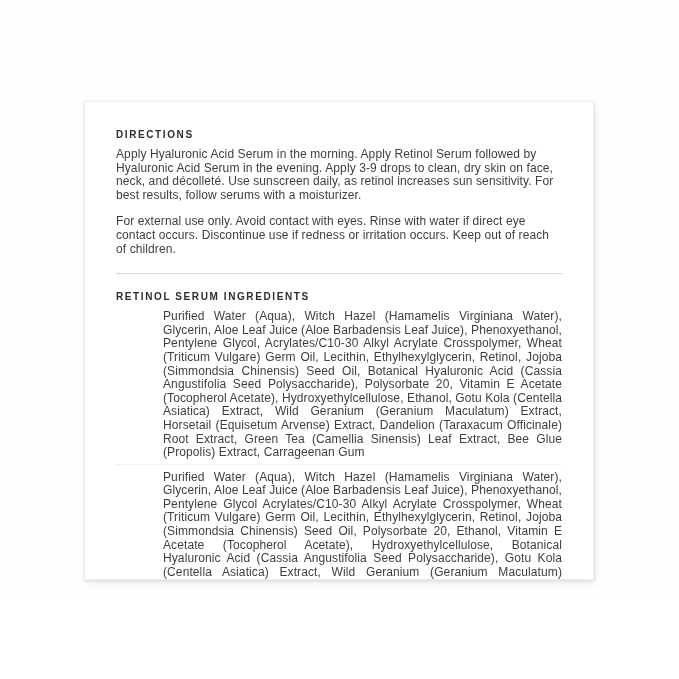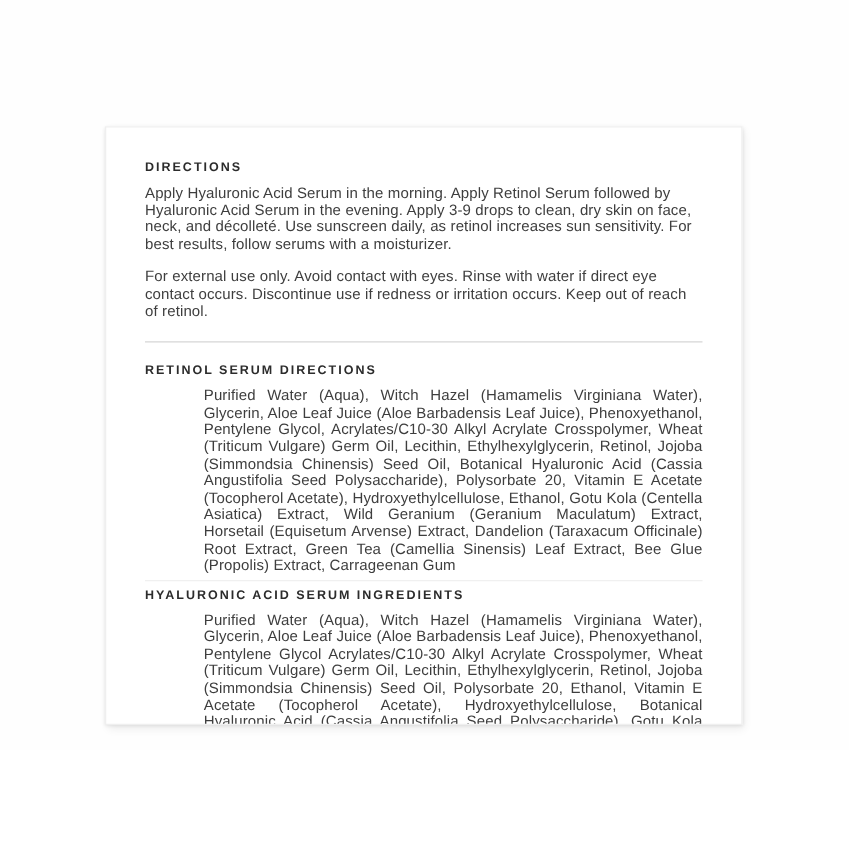--- a/index.html
+++ b/index.html
@@ -77,32 +77,31 @@
 </head>
 <body>
 
 <div class="stage">
 
   <div class="card">
 
     <section>
       <h3 class="sec-heading">DIRECTIONS</h3>
       <p class="body-text">Apply Hyaluronic Acid Serum in the morning. Apply Retinol Serum followed by Hyaluronic Acid Serum in the evening. Apply 3-9 drops to clean, dry skin on face, neck, and décolleté. Use sunscreen daily, as retinol increases sun sensitivity. For best results, follow serums with a moisturizer.</p>
-      <p class="body-text">For external use only. Avoid contact with eyes. Rinse with water if direct eye contact occurs. Discontinue use if redness or irritation occurs. Keep out of reach of retinol.</p>
+      <p class="body-text">For external use only. Avoid contact with eyes. Rinse with water if direct eye contact occurs. Discontinue use if redness or irritation occurs. Keep out of reach of children.</p>
     </section>
 
     <hr class="divider divider-strong">
 
     <section>
-      <h3 class="sec-heading">RETINOL SERUM DIRECTIONS</h3>
+      <h3 class="sec-heading">RETINOL SERUM INGREDIENTS</h3>
       <p class="body-text justified">Purified Water (Aqua), Witch Hazel (Hamamelis Virginiana Water), Glycerin, Aloe Leaf Juice (Aloe Barbadensis Leaf Juice), Phenoxyethanol, Pentylene Glycol, Acrylates/C10-30 Alkyl Acrylate Crosspolymer, Wheat (Triticum Vulgare) Germ Oil, Lecithin, Ethylhexylglycerin, Retinol, Jojoba (Simmondsia Chinensis) Seed Oil, Botanical Hyaluronic Acid (Cassia Angustifolia Seed Polysaccharide), Polysorbate 20, Vitamin E Acetate (Tocopherol Acetate), Hydroxyethylcellulose, Ethanol, Gotu Kola (Centella Asiatica) Extract, Wild Geranium (Geranium Maculatum) Extract, Horsetail (Equisetum Arvense) Extract, Dandelion (Taraxacum Officinale) Root Extract, Green Tea (Camellia Sinensis) Leaf Extract, Bee Glue (Propolis) Extract, Carrageenan Gum</p>
     </section>
 
     <hr class="divider divider-faint">
 
     <section>
-      <h3 class="sec-heading">HYALURONIC ACID SERUM INGREDIENTS</h3>
       <p class="body-text justified">Purified Water (Aqua), Witch Hazel (Hamamelis Virginiana Water), Glycerin, Aloe Leaf Juice (Aloe Barbadensis Leaf Juice), Phenoxyethanol, Pentylene Glycol Acrylates/C10-30 Alkyl Acrylate Crosspolymer, Wheat (Triticum Vulgare) Germ Oil, Lecithin, Ethylhexylglycerin, Retinol, Jojoba (Simmondsia Chinensis) Seed Oil, Polysorbate 20, Ethanol, Vitamin E Acetate (Tocopherol Acetate), Hydroxyethylcellulose, Botanical Hyaluronic Acid (Cassia Angustifolia Seed Polysaccharide), Gotu Kola (Centella Asiatica) Extract, Wild Geranium (Geranium Maculatum) Extract, Horsetail (Equisetum Arvense) Extract, Dandelion (Taraxacum Officinale) Root Extract, Green Tea (Camellia Sinensis) Leaf Extract, Bee Glue (Propolis) Extract, Carrageenan Gum</p>
     </section>
 
   </div>
 
 </div>
 
 </body></html>

